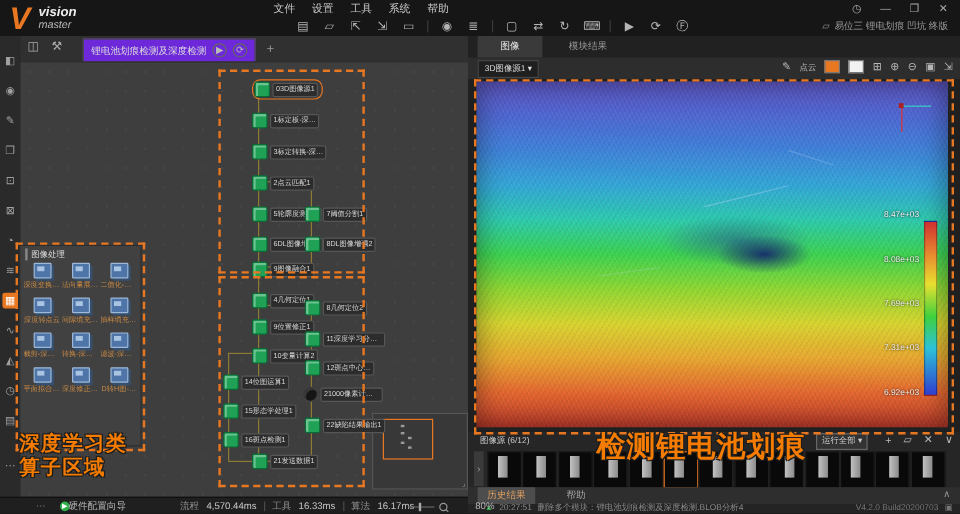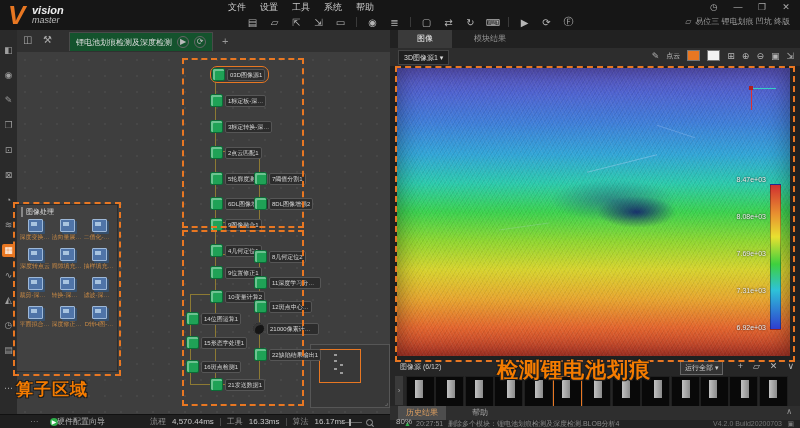--- a/index.html
+++ b/index.html
@@ -20,21 +20,21 @@
   .tb-icon{font-size:10px;color:#b5b5b5;width:13px;text-align:center;}
   .tb-divider{width:1px;height:10px;background:#3a3a3a;}
   #solution{position:absolute;right:10px;top:16px;font-size:8px;color:#9a9a9a;display:flex;gap:4px;align-items:center;}
   
   #left-strip{position:absolute;left:0;top:30px;width:17px;height:384px;background:#2a2a2a;border-right:1px solid #222;}
   .ls-icon{position:absolute;left:2px;width:13px;height:13px;font-size:9px;line-height:13px;text-align:center;color:#9f9f9f;border-radius:2px;}
   .ls-icon.active{background:#e87722;color:#fff;}
   
   #flow-tabbar{position:absolute;left:17px;top:30px;width:373px;height:22px;background:#303030;border-bottom:1px solid #262626;}
   .ft-icon{position:absolute;top:4px;font-size:10px;color:#aaa;}
-  #flow-tab{position:absolute;left:52px;top:2px;height:18px;background:#14532d;border:1px solid #4a4a4a;border-bottom:none;
+  #flow-tab{position:absolute;left:52px;top:2px;height:18px;background:#6d28d9;border:1px solid #4a4a4a;border-bottom:none;
             display:flex;align-items:center;gap:5px;padding:0 6px;font-size:8px;color:#ddd;}
   .ft-run{font-size:8px;color:#bbb;border:1px solid #666;border-radius:50%;width:10px;height:10px;line-height:10px;text-align:center;}
   #add-tab{position:absolute;left:205px;top:5px;font-size:11px;color:#999;}
   #canvas{position:absolute;left:17px;top:52px;width:373px;height:362px;background:#3e3e3e;
           background-image:radial-gradient(#474747 1px,transparent 1px);background-size:16px 16px;}
   
   #op-panel{position:absolute;left:16px;top:204px;width:100px;height:166px;background:#414141;border:1px solid #2d2d2d;}
   #op-title{position:absolute;left:4px;top:2px;font-size:7px;color:#ddd;border-left:2px solid #888;padding-left:3px;}
   #op-grid{position:absolute;left:2px;top:14px;width:96px;display:grid;grid-template-columns:repeat(3,1fr);row-gap:6px;}
   .op-cell{display:flex;flex-direction:column;align-items:center;gap:1px;}
@@ -494,21 +494,22 @@
     <div id="zoom-handle"></div>
     <div id="zoom-loupe"></div>
     <span id="zoom-value">80%</span>
   </div>
 
   <div class="dashed" style="left:182px;top:58px;width:118px;height:166px"></div>
   <div class="dashed" style="left:182px;top:230px;width:118px;height:172px"></div>
   <div class="dashed" style="left:13px;top:202px;width:104px;height:170px"></div>
   <div class="dashed" style="left:395px;top:66px;width:396px;height:292px"></div>
 
+  <div class="annot" style="left:16px;top:358px;font-size:17px">深度学习类</div>
   <div class="annot" style="left:16px;top:378px;font-size:17px">算子区域</div>
-  <div class="annot" style="left:497px;top:356px;font-size:21px">检测锂电池划痕</div>
+  <div class="annot" style="left:497px;top:356px;font-size:24px">检测锂电池划痕</div>
 
 <div class="legend-label" style="top: 176px;">8.47e+03</div>
     <div class="legend-label" style="top: 213px;">8.08e+03</div>
     <div class="legend-label" style="top: 250px;">7.69e+03</div>
     <div class="legend-label" style="top: 287px;">7.31e+03</div>
     <div class="legend-label" style="top: 324px;">6.92e+03</div>
   </div>
 
 </body></html>

